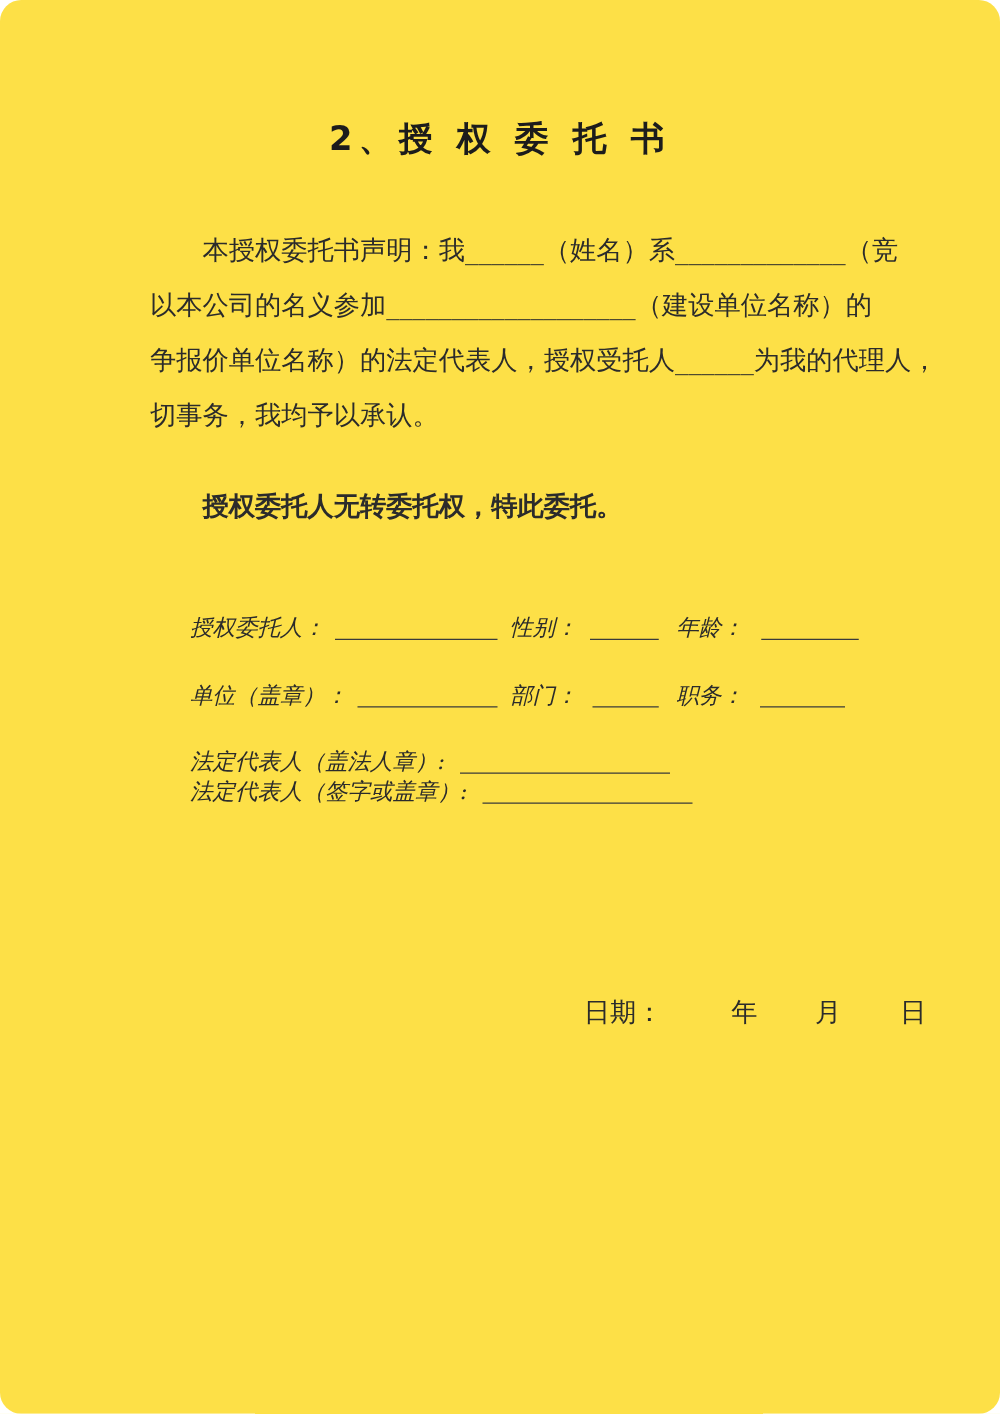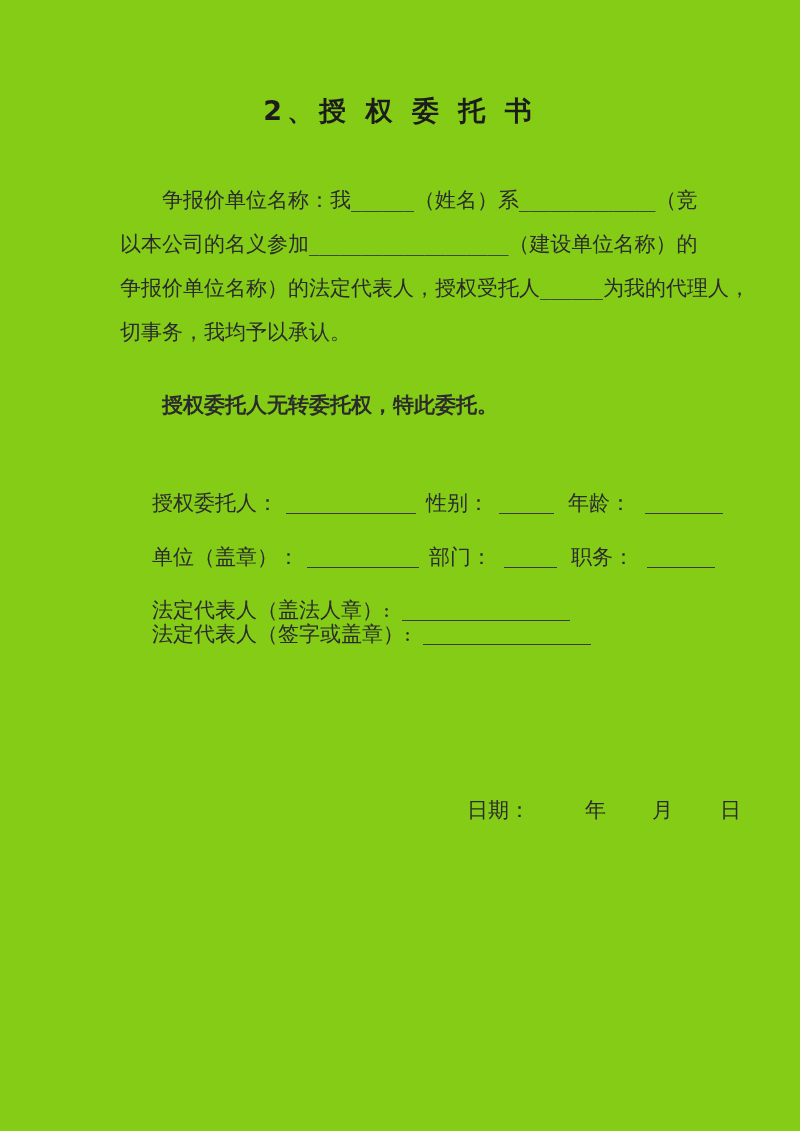--- a/index.html
+++ b/index.html
@@ -1,36 +1,37 @@
 <!DOCTYPE html>
 <html><head>
 <meta charset="utf-8">
 <style>
   html,body{margin:0;padding:0;background:#ffffff;}
   .page{
     position:relative;
     width:800px;height:1131px;
-    background:#84cc16;
+    background:#fde047;
     font-family:"DejaVu Serif", serif;
     color:#2b2b2b;
     overflow:hidden;
+    border-radius:17px;
   }
   .title{
     position:absolute;top:93px;left:0;width:100%;
     margin:0;text-align:center;
     font-family:"DejaVu Sans", sans-serif;
     font-weight:bold;font-size:27px;letter-spacing:5px;
     color:#1c1c1c;
   }
   .para{position:absolute;left:120px;width:585px;}
   .para1{top:178px;}
   .para2{top:383px;font-weight:bold;}
   .line{font-size:21px;line-height:44px;white-space:nowrap;}
   .indent{text-indent:42px;}
-  .form-row{position:absolute;left:152px;font-size:21px;line-height:32px;white-space:nowrap;}
+  .form-row{position:absolute;left:152px;font-size:18px;line-height:32px;white-space:nowrap;font-style:italic;}
   .row1{top:487px;}
   .row2{top:541px;}
   .row3{top:594px;}
   .row4{top:618px;}
   .blank{
     display:inline-block;height:18px;
     border-bottom:1px solid #3a3a3a;
     vertical-align:-4px;
   }
   .b130{width:130px;margin-left:8px;}
@@ -48,21 +49,21 @@
   .dg-day{margin-left:47px;}
 </style>
 </head>
 <body>
 
 <div class="page">
 
   <h1 class="title">2、授 权 委 托 书</h1>
 
   <div class="para para1">
-    <div class="line indent">争报价单位名称：我______（姓名）系_____________（竞</div>
+    <div class="line indent">本授权委托书声明：我______（姓名）系_____________（竞</div>
     <div class="line">以本公司的名义参加___________________（建设单位名称）的</div>
     <div class="line">争报价单位名称）的法定代表人，授权受托人______为我的代理人，</div>
     <div class="line">切事务，我均予以承认。</div>
   </div>
 
   <div class="para para2">
     <div class="line indent">授权委托人无转委托权，特此委托。</div>
   </div>
 
   <div class="form-row row1">

